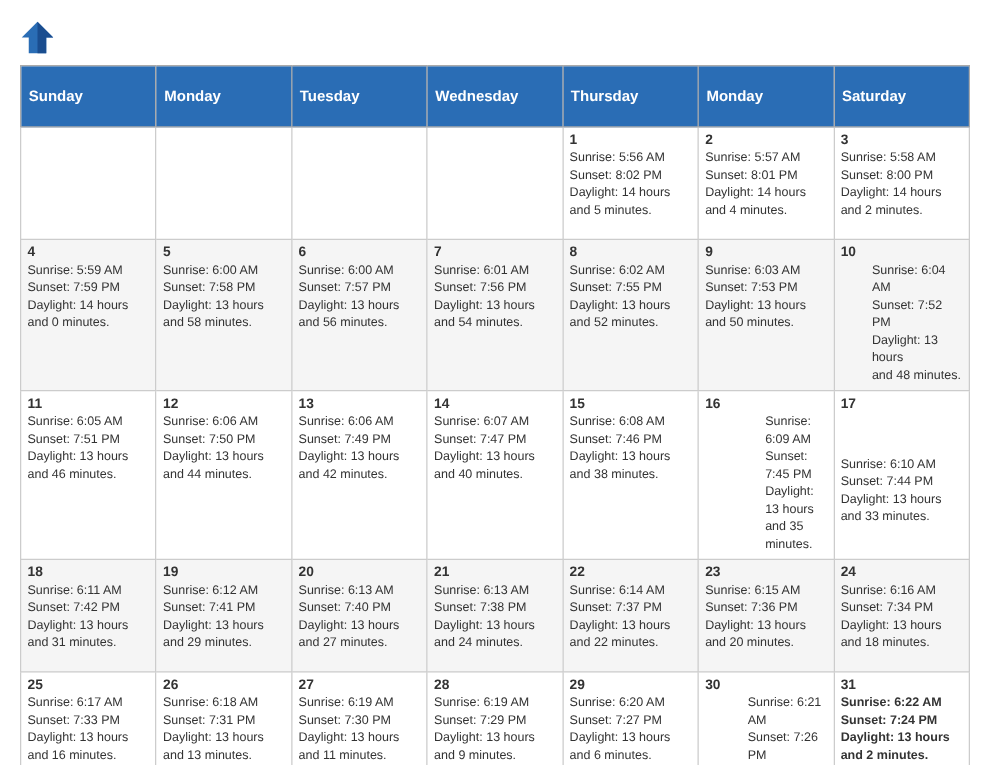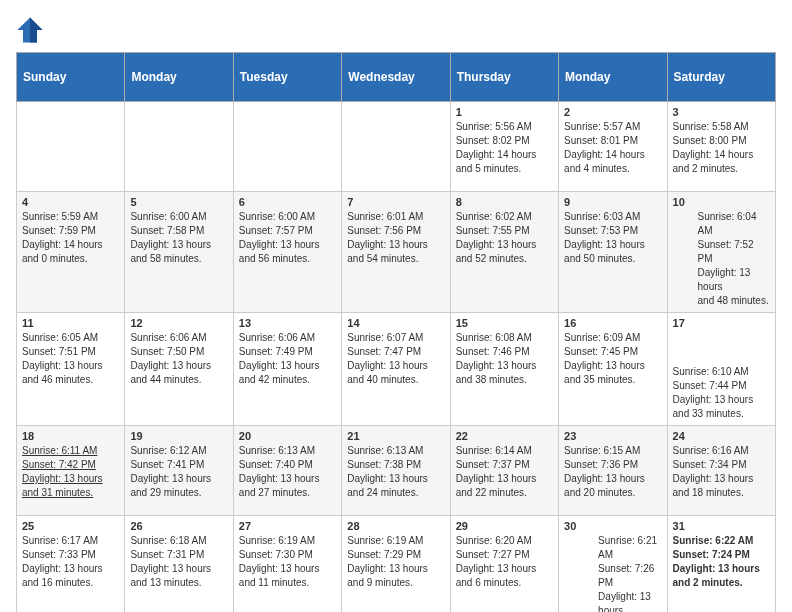--- a/index.html
+++ b/index.html
@@ -228,37 +228,37 @@
         </td>
         <td>
           <span class="day-number">15</span>
           <div class="cell-info" style="white-space: pre-line;">Sunrise: 6:08 AM
 Sunset: 7:46 PM
 Daylight: 13 hours
 and 38 minutes.</div>
         </td>
         <td>
           <span class="day-number">16</span>
-          <div class="cell-info" style="white-space: pre-line;">Sunrise: 6:09 AM
+          <div class="cell-info" style="white-space: pre-line; margin-left: 48px;">Sunrise: 6:09 AM
 Sunset: 7:45 PM
 Daylight: 13 hours
 and 35 minutes.</div>
         </td>
         <td>
           <span class="day-number">17</span>
           <div class="cell-info" style="white-space: pre-line; margin-top: 36px;">Sunrise: 6:10 AM
 Sunset: 7:44 PM
 Daylight: 13 hours
 and 33 minutes.</div>
         </td>
       </tr>
       <tr>
         <td>
           <span class="day-number">18</span>
-          <div class="cell-info" style="white-space: pre-line; text-decoration: underline;">Sunrise: 6:11 AM
+          <div class="cell-info" style="white-space: pre-line;">Sunrise: 6:11 AM
 Sunset: 7:42 PM
 Daylight: 13 hours
 and 31 minutes.</div>
         </td>
         <td>
           <span class="day-number">19</span>
           <div class="cell-info" style="white-space: pre-line;">Sunrise: 6:12 AM
 Sunset: 7:41 PM
 Daylight: 13 hours
 and 29 minutes.</div>

